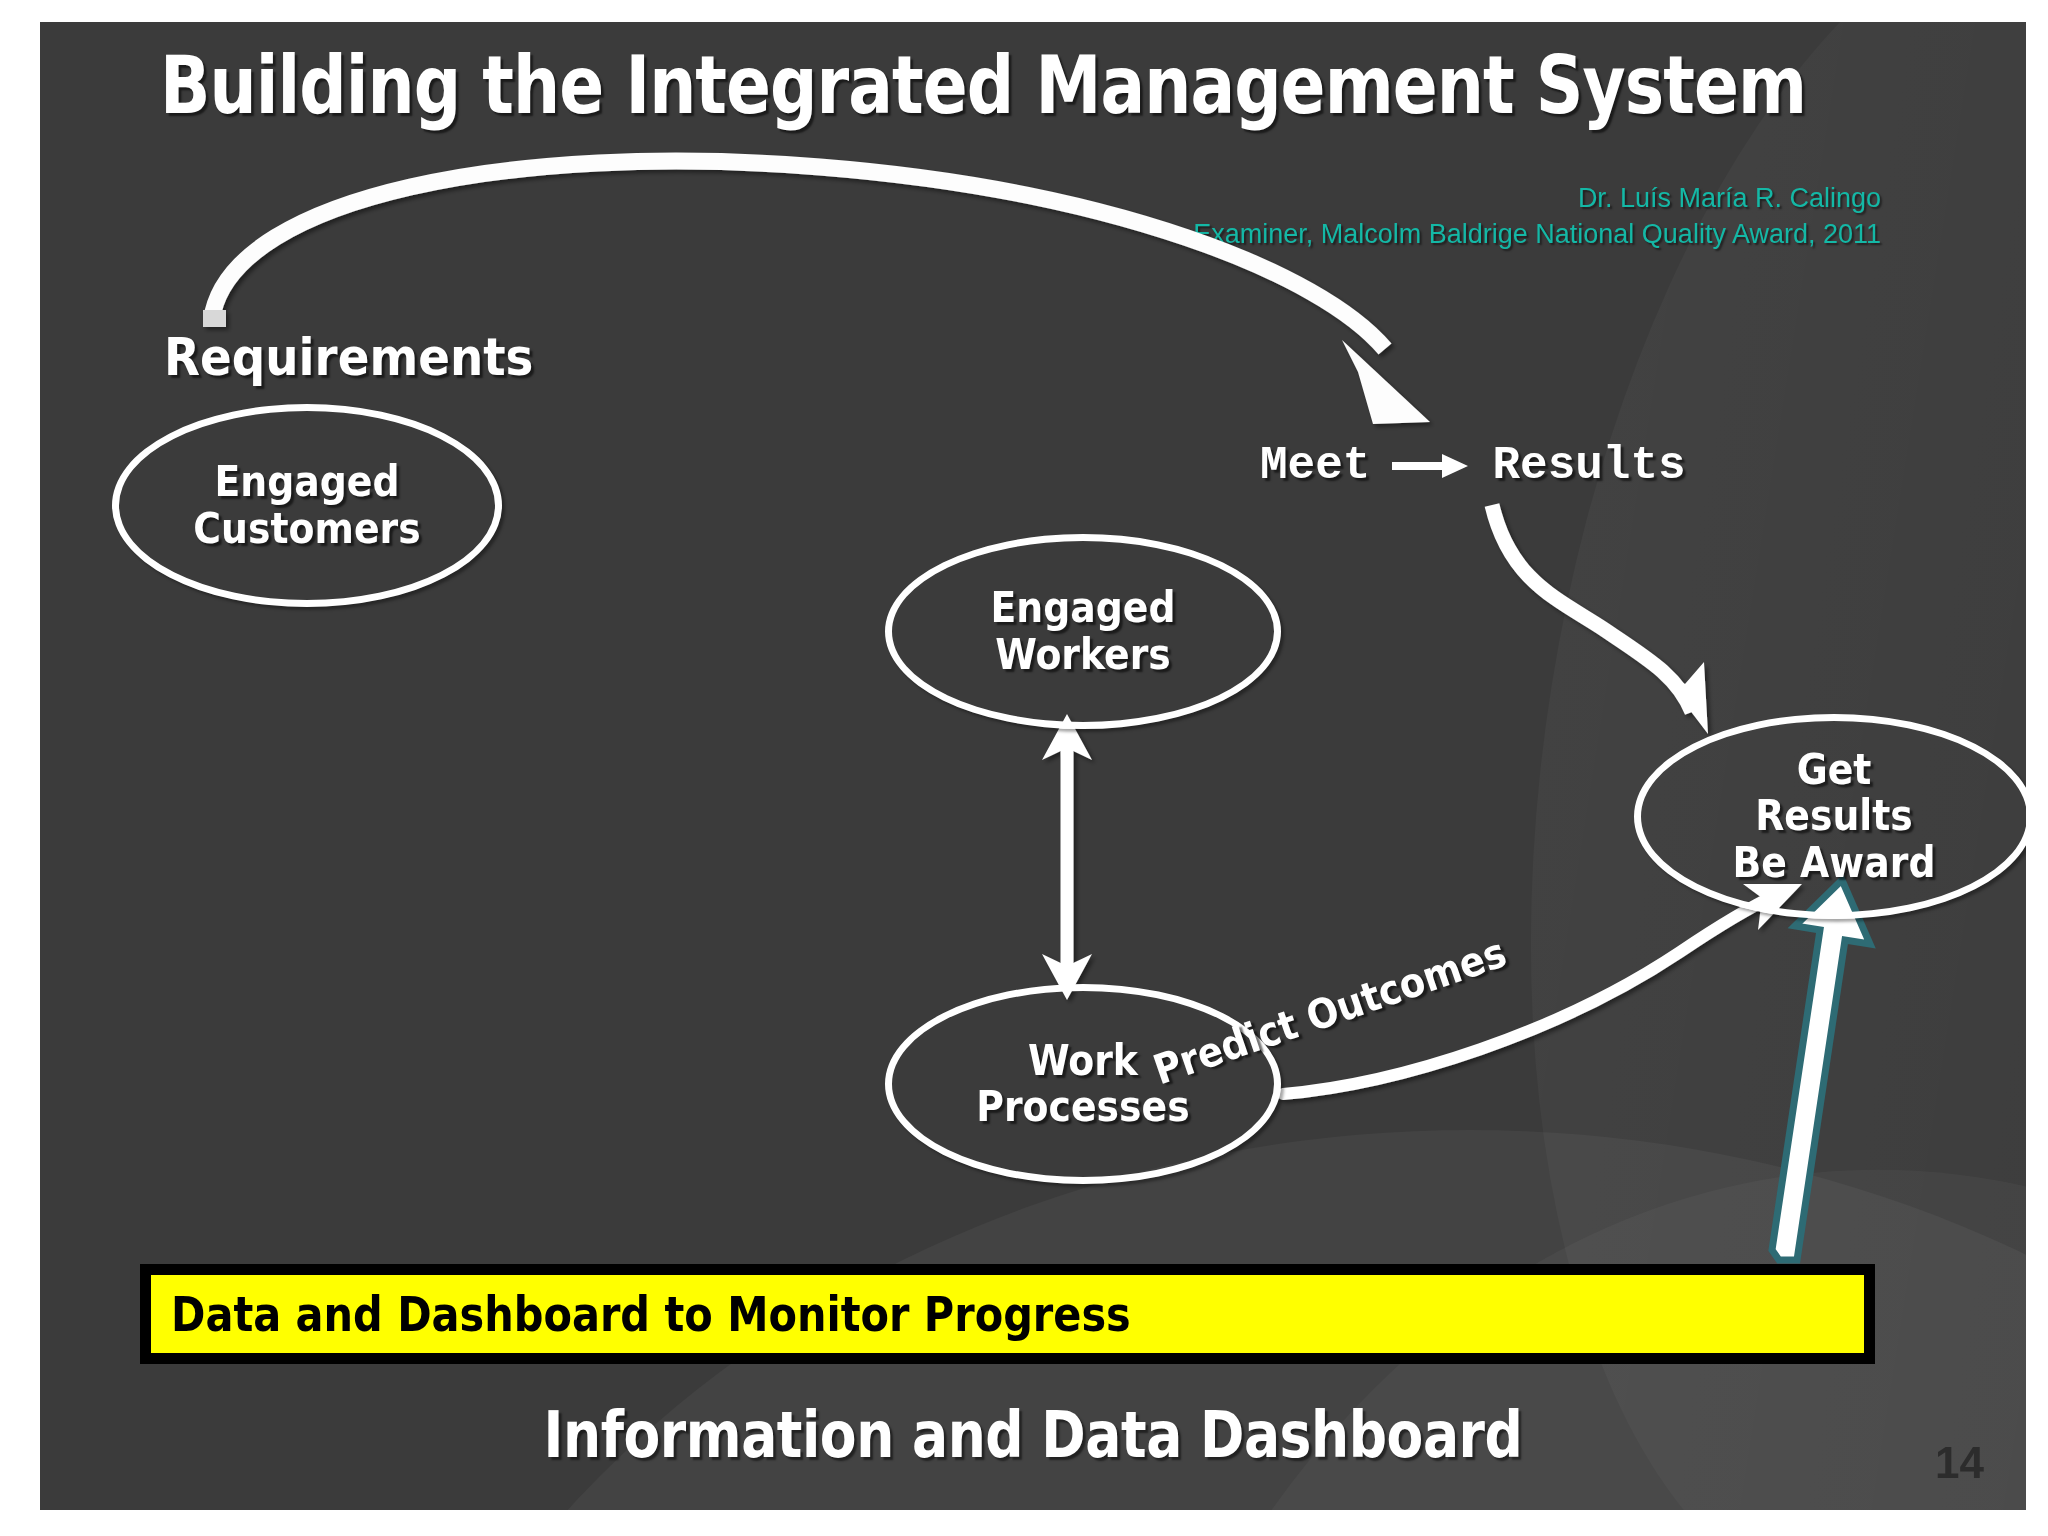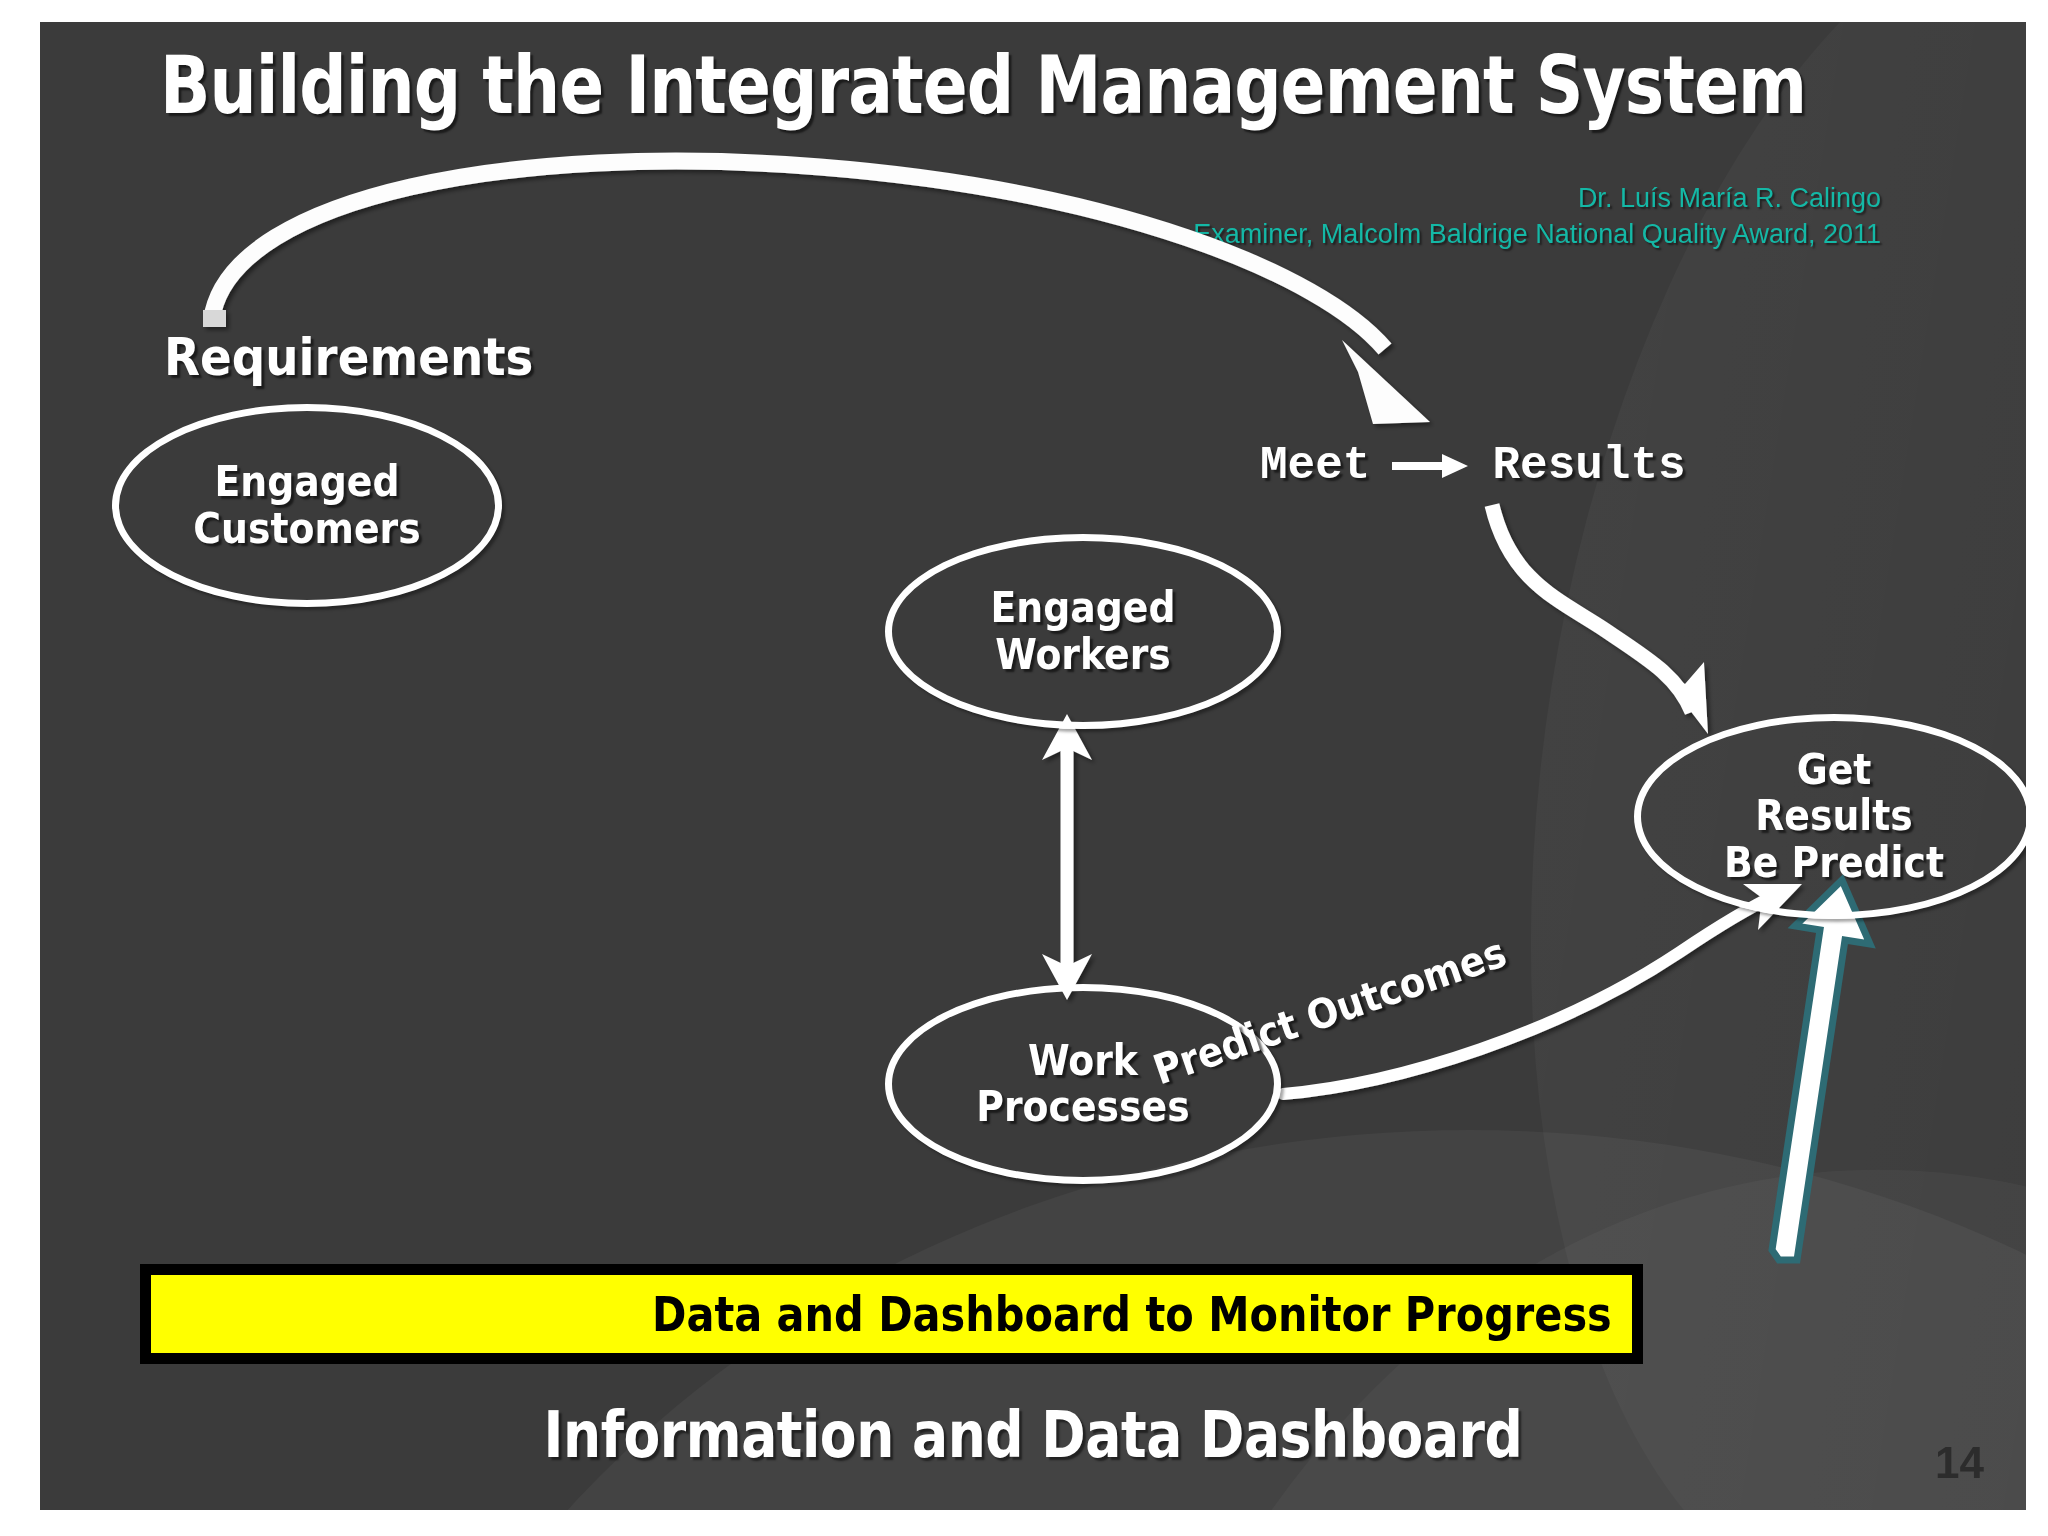--- a/index.html
+++ b/index.html
@@ -168,28 +168,28 @@
     width: 1986px;
     height: 1488px;
     pointer-events: none;
   }
 
   
   #dashboard-banner {
     position: absolute;
     left: 100px;
     top: 1242px;
-    width: 1503px;
+    width: 1735px;
     height: 100px;
     background: #ffff00;
     border: 11px solid #000000;
     box-sizing: border-box;
     display: flex;
     align-items: center;
-    justify-content: flex-end;
+    justify-content: flex-start;
     z-index: 6;
   }
   #dashboard-banner-text {
     color: #000000;
     font-family: "DejaVu Sans Condensed", "Liberation Sans Narrow", "Liberation Sans", sans-serif;
     font-weight: bold;
     font-size: 48px;
     letter-spacing: 0px;
     white-space: nowrap;
     transform: scaleX(0.96);
@@ -307,21 +307,21 @@
     <div class="inner">
       <span>Work</span><br>
       <span>Processes</span>
     </div>
   </div>
 
   <div class="ellipse" id="node-get-results">
     <div class="inner">
       <span>Get</span><br>
       <span>Results</span><br>
-      <span>Be Predict</span>
+      <span>Be Award</span>
     </div>
   </div>
 
   <div id="meet-delight">
     <span class="md-word">Meet</span>
     <svg id="meet-delight-arrow" viewBox="0 0 78 28">
       <path d="M 0 10 L 50 10 L 50 2 L 76 14 L 50 26 L 50 18 L 0 18 Z" fill="#ffffff"></path>
     </svg>
     <span class="md-word">Results</span>
   </div>

